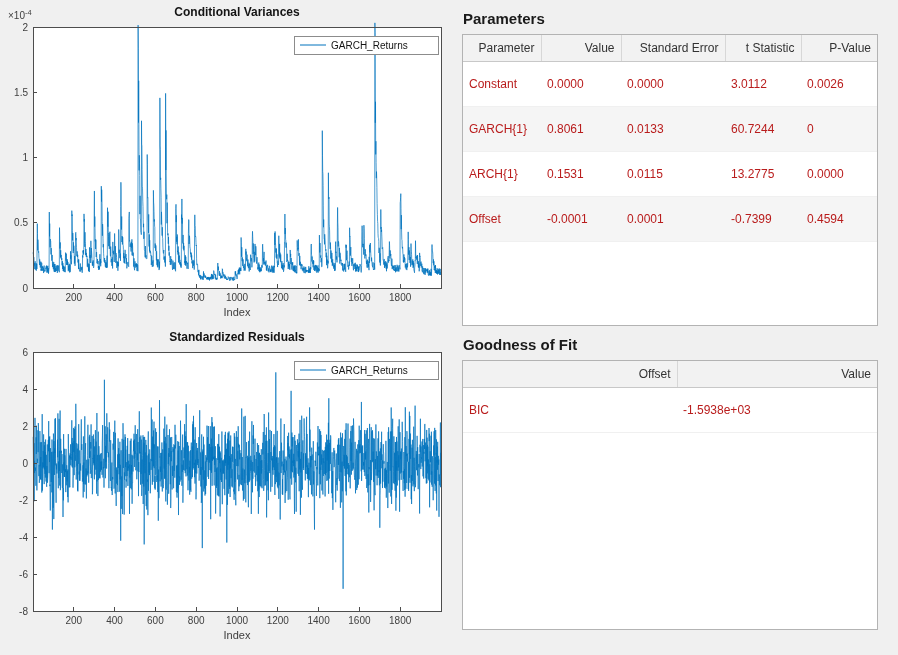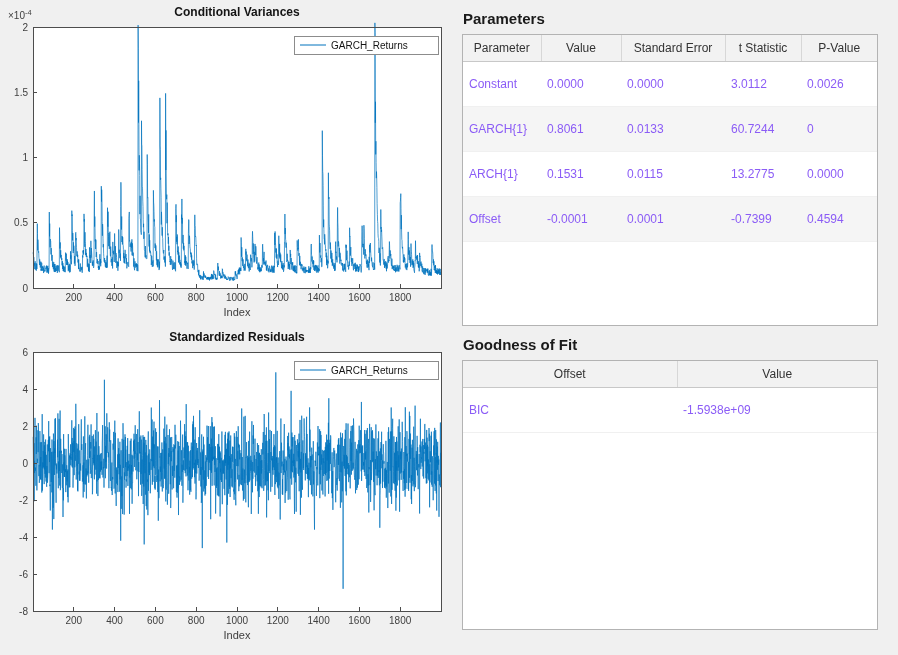--- a/index.html
+++ b/index.html
@@ -9,25 +9,25 @@
   .plots-col { position:absolute; left:0; top:0; width:458px; }
   .figure { width:455px; height:325px; }
   svg text { font-family:"Liberation Sans",sans-serif; }
   .results-col { position:absolute; left:462px; top:0; width:416px; }
   .panel-label { font-size:15px; font-weight:bold; color:#1a1a1a; margin:10px 0 7px 1px; }
   .panel-label.second { }
   .table-frame { width:416px; background:#ffffff; border:1px solid #b3b3b3; overflow:hidden; }
   .table-frame.params { height:292px; }
   .table-frame.gof { height:270px; }
   table { width:100%; border-collapse:collapse; table-layout:fixed; font-size:12px; }
-  th { font-weight:normal; color:#333333; text-align:center; background:#f2f2f2;
+  th { font-weight:normal; color:#333333; text-align:right; background:#f2f2f2;
        padding:6px 6px; border-bottom:1px solid #c8c8c8; height:26px;
        white-space:nowrap; overflow:hidden; }
   th:not(:last-child) { border-right:1px solid #d7d7d7; }
-  td { color:#8b5cf6; padding:15px 6px; height:23px; border-bottom:1px solid #f0f0f0;
+  td { color:#b91c1c; padding:15px 6px; height:23px; border-bottom:1px solid #f0f0f0;
        white-space:nowrap; overflow:hidden; }
   td.num { text-align:left; }
   tbody tr:nth-child(even) { background:#f5f5f5; }
 </style>
 </head>
 <body>
 
 <div class="app">
 
   <div class="plots-col">
@@ -178,20 +178,20 @@
           </colgroup>
           <thead>
             <tr>
               <th>Offset</th>
               <th>Value</th>
             </tr>
           </thead>
           <tbody>
             <tr>
               <td>BIC</td>
-              <td class="num">-1.5938e+09</td>
+              <td class="num">-1.5938e+03</td>
             </tr>
           </tbody>
         </table>
     </div>
   </div>
 
 </div>
 
 </body></html>

